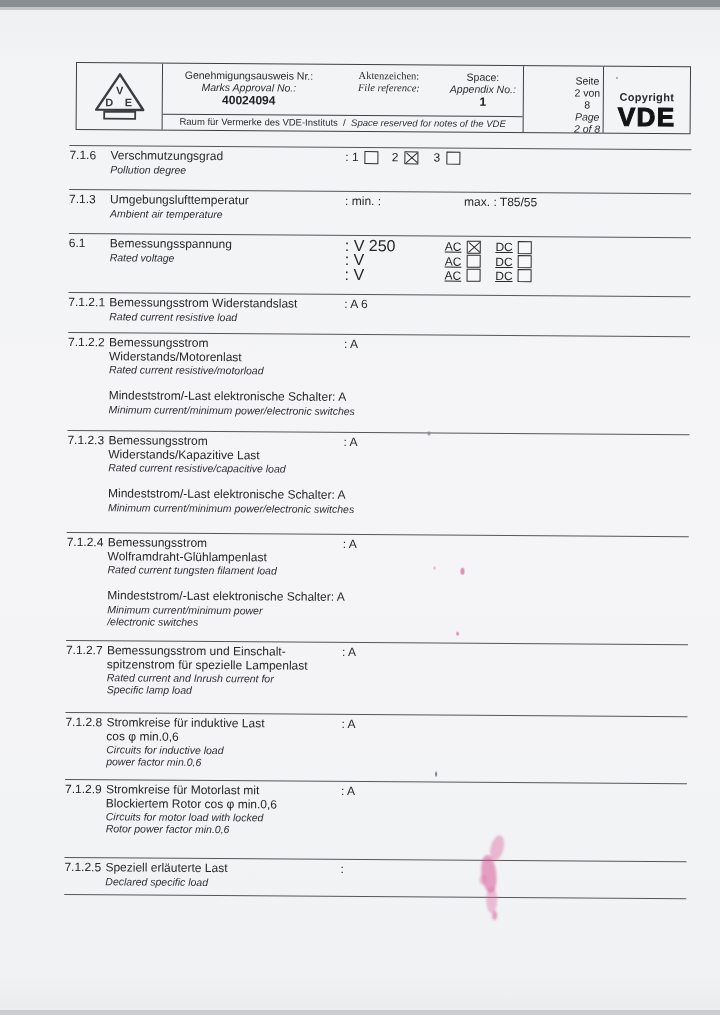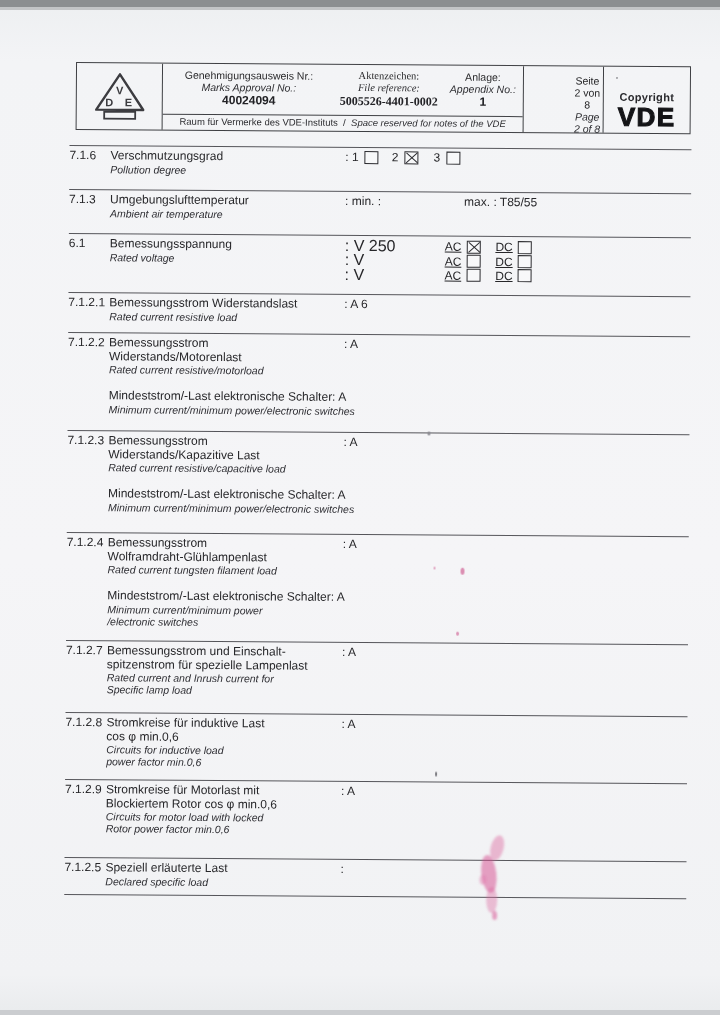--- a/index.html
+++ b/index.html
@@ -110,24 +110,23 @@
     <div class="cell-mid">
       <div class="mid-top">
         <div class="mid-col approval">
           <div class="h-de">Genehmigungsausweis Nr.:</div>
           <div class="h-en">Marks Approval No.:</div>
           <div class="h-val">40024094</div>
         </div>
         <div class="mid-col file">
           <div class="h-de">Aktenzeichen:</div>
           <div class="h-en">File reference:</div>
-          <div class="h-val">5005526-4401-0002</div>
         </div>
         <div class="mid-col appendix">
-          <div class="h-de">Anlage:</div>
+          <div class="h-de">Space:</div>
           <div class="h-en">Appendix No.:</div>
           <div class="h-val">1</div>
         </div>
       </div>
       <div class="mid-notes">
         <span>Raum für Vermerke des VDE-Instituts</span>
         &nbsp;<span>/</span>&nbsp;
         <span class="h-en" style="font-size:9.5px">Space reserved for notes of the VDE</span>
       </div>
     </div>

